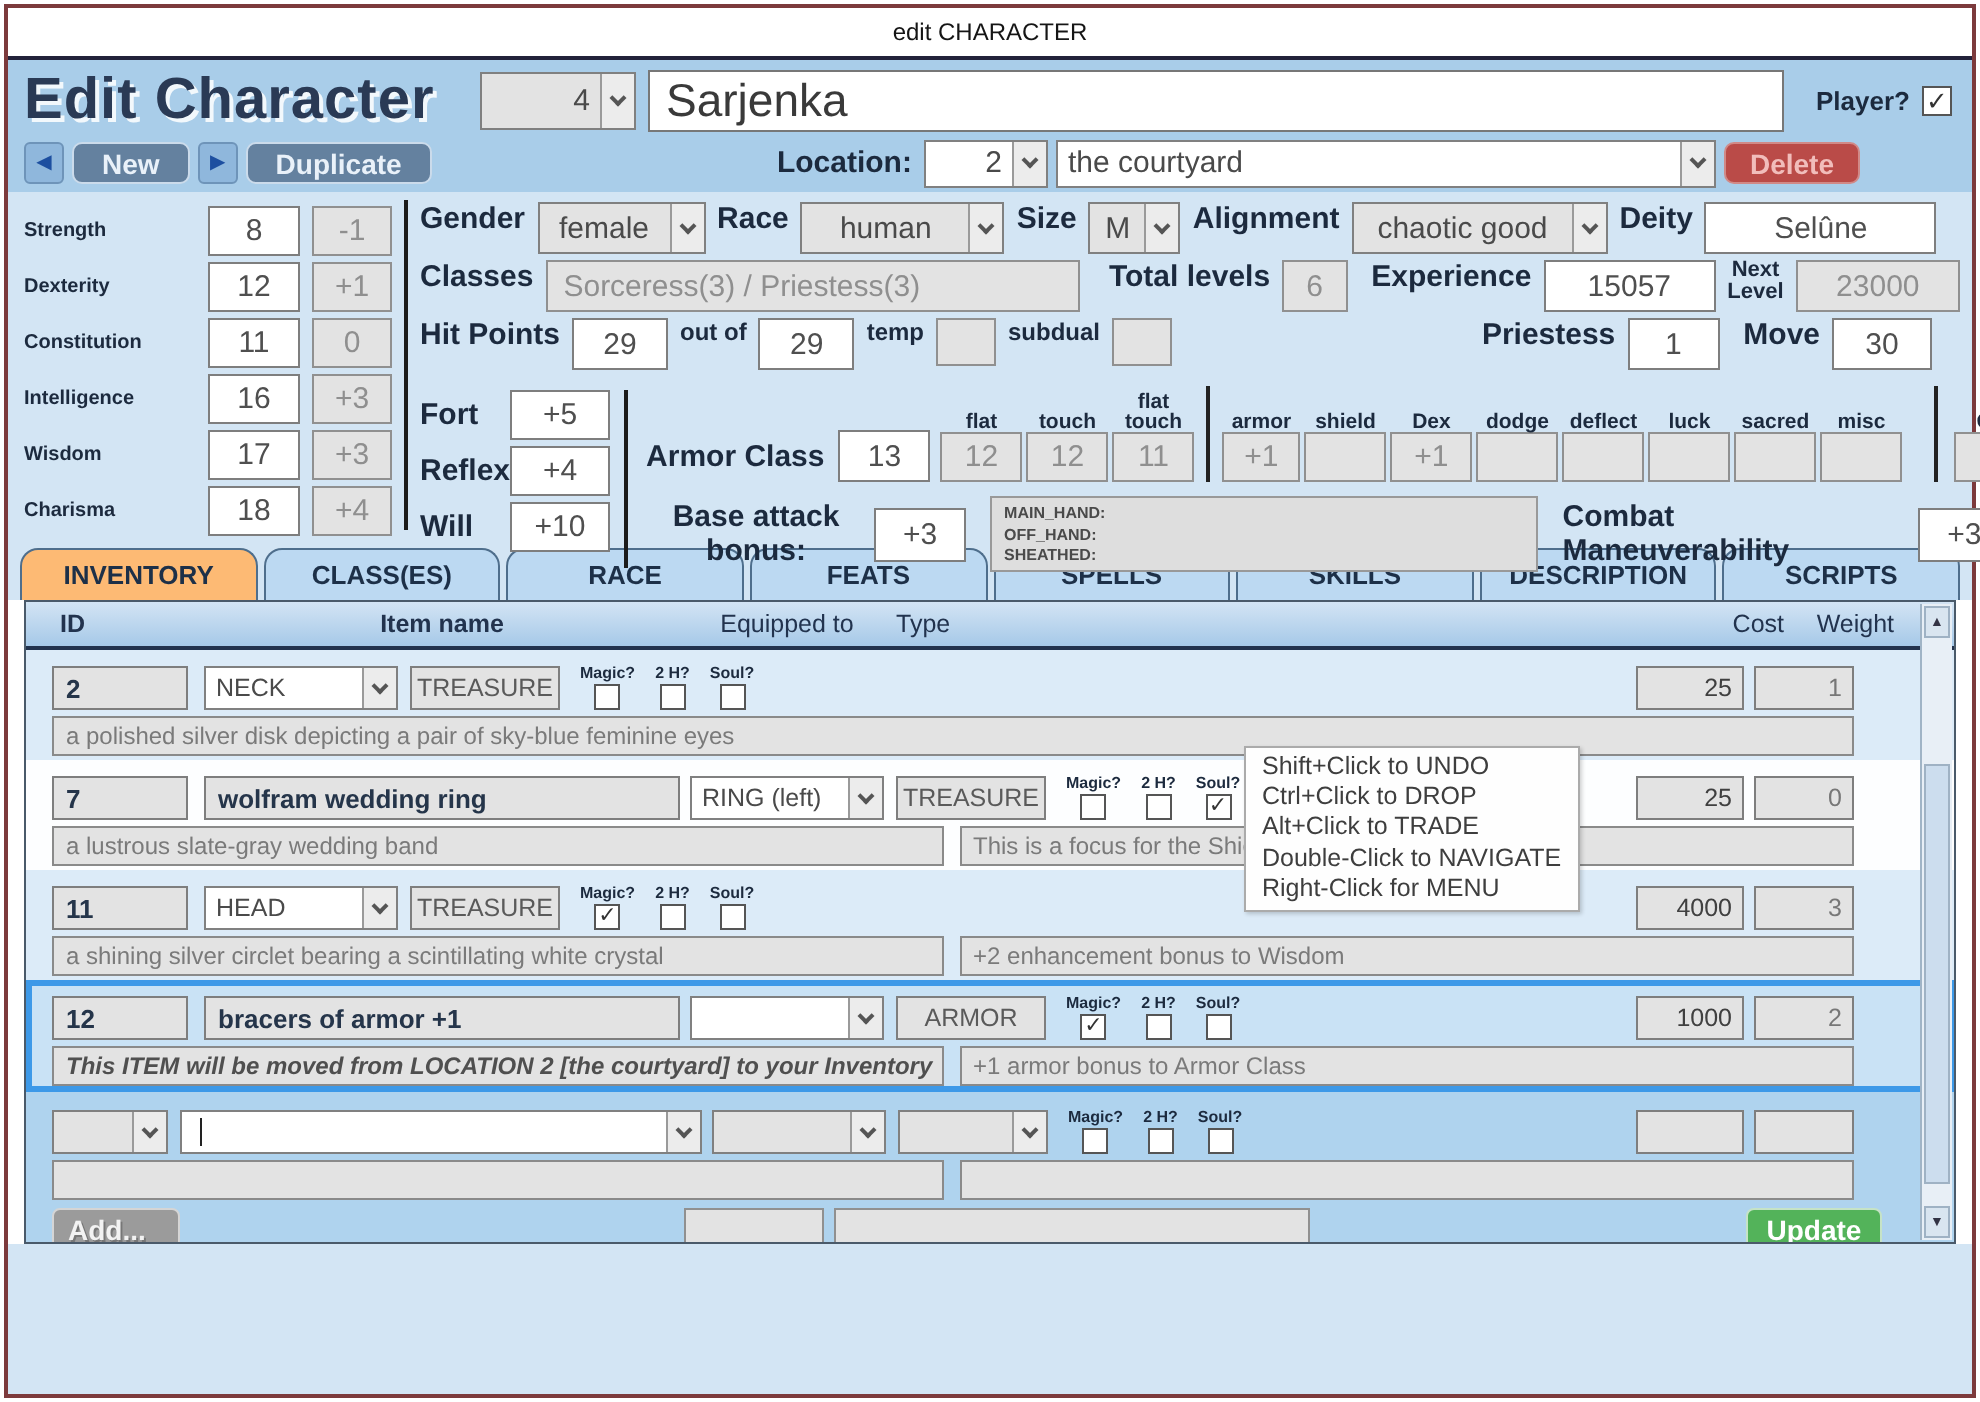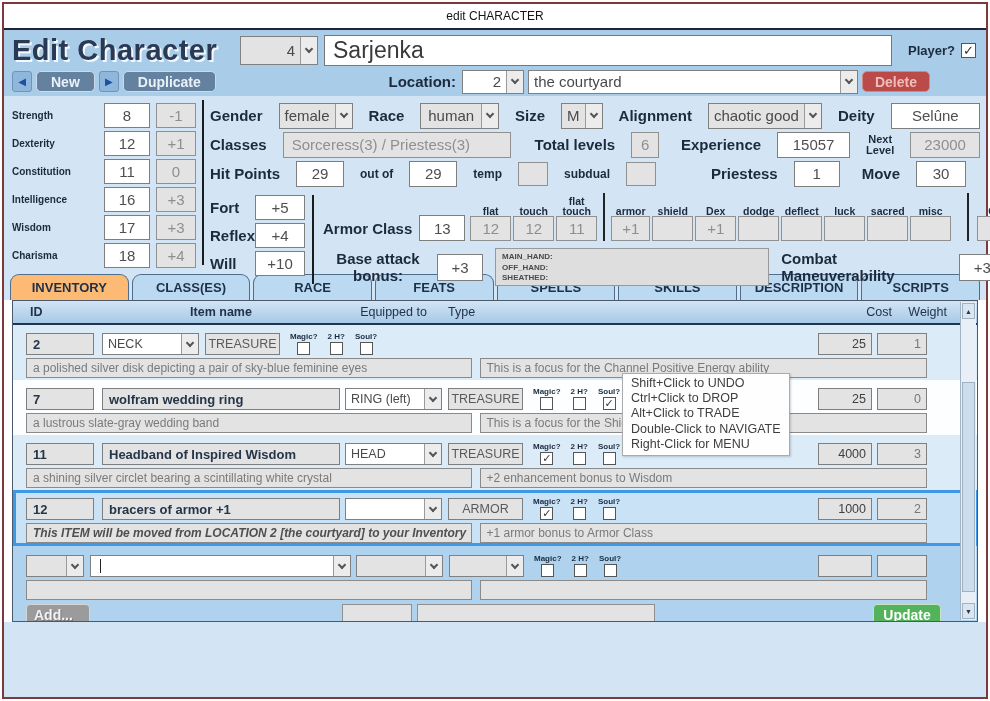--- a/index.html
+++ b/index.html
@@ -50,21 +50,21 @@
   .abil-row { display:flex; align-items:center; height:28px; }
   .abil-label { flex:1; font-weight:bold; font-size:10px; color:#1C2A3E; }
   .valbox { border:1px solid #7E7E7E; background:#fff; color:#4F4F4F; font-size:15px;
             display:flex; align-items:center; justify-content:center; }
   .robox { border:1px solid #909090; background:#E3E3E3; color:#8F8F8F; font-size:15px;
            display:flex; align-items:center; justify-content:center; }
   .abil-score { width:46px; height:25px; }
   .abil-mod { width:40px; height:25px; margin-left:6px; }
   .vdiv1 { position:absolute; left:198px; top:4px; bottom:8px; border-left:2px solid #1B1B1B; }
   .mid { position:absolute; left:206px; right:6px; top:5px; }
-  .mrow { display:flex; align-items:center; height:29px; gap:16px; }
+  .mrow { display:flex; align-items:flex-start; height:29px; gap:6px; }
   .w84{width:84px;height:26px} .w102{width:102px;height:26px} .w46{width:46px;height:26px}
   .w128{width:128px;height:26px} .w116{width:116px;height:26px}
   .classes-ro { width:280px; height:26px; justify-content:flex-start; padding-left:8px; }
   .lvl-ro { width:34px; height:26px; }
   .exp-in { width:90px; height:26px; }
   .nl-label { font-size:11px; line-height:11px; font-weight:bold; color:#1C2A3E; text-align:center; }
   .nl-ro { width:86px; height:26px; }
   .hp-in { width:48px; height:26px; }
   .tmp-ro { width:30px; height:24px; }
   .init-in { width:46px; height:26px; }
@@ -524,21 +524,20 @@
               <div class="cbcol">
                 <span class="cb-lab">Soul?</span>
                 <span class="cb"></span>
               </div>
             </div>
             <div class="bx cost-bx">25</div>
             <div class="bx wt-bx">1</div>
           </div>
           <div class="lbx">
             <div class="desc desc1">a polished silver disk depicting a pair of sky-blue feminine eyes</div>
-            <div class="desc desc2">This is a focus for the Channel Positive Energy ability</div>
           </div>
         </div>
 
         <div class="rb v-white">
           <div class="la">
             <div class="bx id-bx">7</div>
             <div class="bx name-bx">wolfram wedding ring</div>
             <div class="dd white eq-dd">
               <div class="dd-val">RING (left)</div>
               <div class="dd-btn">
@@ -565,21 +564,20 @@
           </div>
           <div class="lbx">
             <div class="desc desc1">a lustrous slate-gray wedding band</div>
             <div class="desc desc2">This is a focus for the Shiel</div>
           </div>
         </div>
 
         <div class="rb v-blue">
           <div class="la">
             <div class="bx id-bx">11</div>
-            <div class="bx name-bx">Headband of Inspired Wisdom</div>
             <div class="dd white eq-dd">
               <div class="dd-val">HEAD</div>
               <div class="dd-btn">
                 <span class="chev"></span>
               </div>
             </div>
             <div class="bx type-bx">TREASURE</div>
             <div class="cbgrp">
               <div class="cbcol">
                 <span class="cb-lab">Magic?</span>

